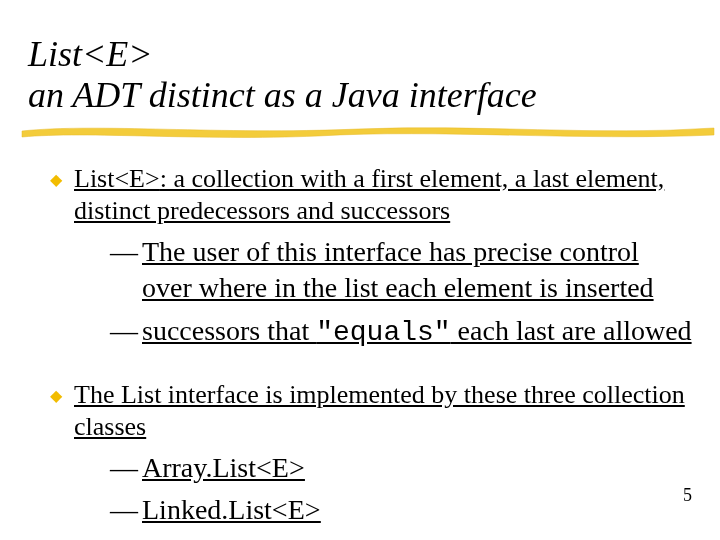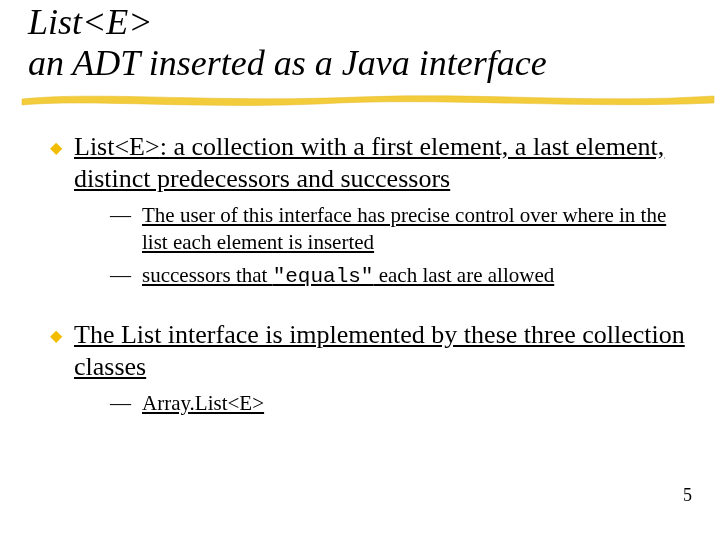--- a/index.html
+++ b/index.html
@@ -10,21 +10,21 @@
     background: #ffffff;
     font-family: "Times New Roman", Times, serif;
     color: #000;
     position: relative;
   }
   .slide {
     position: relative;
     width: 720px;
     height: 520px;
     box-sizing: border-box;
-    padding: 2px 28px 0 28px;
+    padding: 34px 28px 0 28px;
   }
   .title {
     font-style: italic;
     font-size: 36px;
     line-height: 1.15;
     margin: 0 0 6px 0;
     font-weight: normal;
   }
   .underline-wrap {
     position: relative;
@@ -58,21 +58,21 @@
     top: 7px;
     font-style: normal;
   }
   .dash-list {
     list-style: none;
     padding: 6px 0 14px 36px;
     margin: 0;
   }
   .dash-list > li {
     position: relative;
-    font-size: 21px;
+    font-size: 28px;
     line-height: 1.3;
     padding-left: 32px;
     margin: 0 0 6px 0;
   }
   .dash-list > li::before {
     content: "—";
     position: absolute;
     left: 0;
     top: 0;
     color: #000;
@@ -87,21 +87,21 @@
     font-family: "Times New Roman", serif;
   }
 </style>
 </head>
 <body>
 
 <div class="slide">
 
   <h1 class="title">
     <span>List&lt;E&gt;</span><br>
-    <span> an ADT inserted as a Java interface</span>
+    <span> an ADT distinct as a Java interface</span>
   </h1>
 
   <div class="underline-wrap">
     <svg width="700" height="24" viewBox="0 0 700 24">
       <path d="M4 14 C 80 6, 200 18, 340 12 C 460 7, 580 19, 696 11
                L696 18 C 560 24, 420 12, 300 19 C 180 24, 70 14, 4 20 Z" fill="#f3cc3b" stroke="#e6b824" stroke-width="0.5"></path>
     </svg>
   </div>
 
   <ul class="bullet-list">
@@ -117,20 +117,23 @@
         </li>
       </ul>
     </li>
 
     <li>
       <span>The List interface is implemented by these three collection classes</span>
       <ul class="dash-list">
         <li>
           <span class="ul-text">Array.List&lt;E&gt;</span>
         </li>
+        <li>
+          <span class="ul-text">Linked.List&lt;E&gt;</span>
+        </li>
       </ul>
     </li>
 
   </ul>
 
   <div class="page-num">5</div>
 
 </div>
 
 </body></html>

